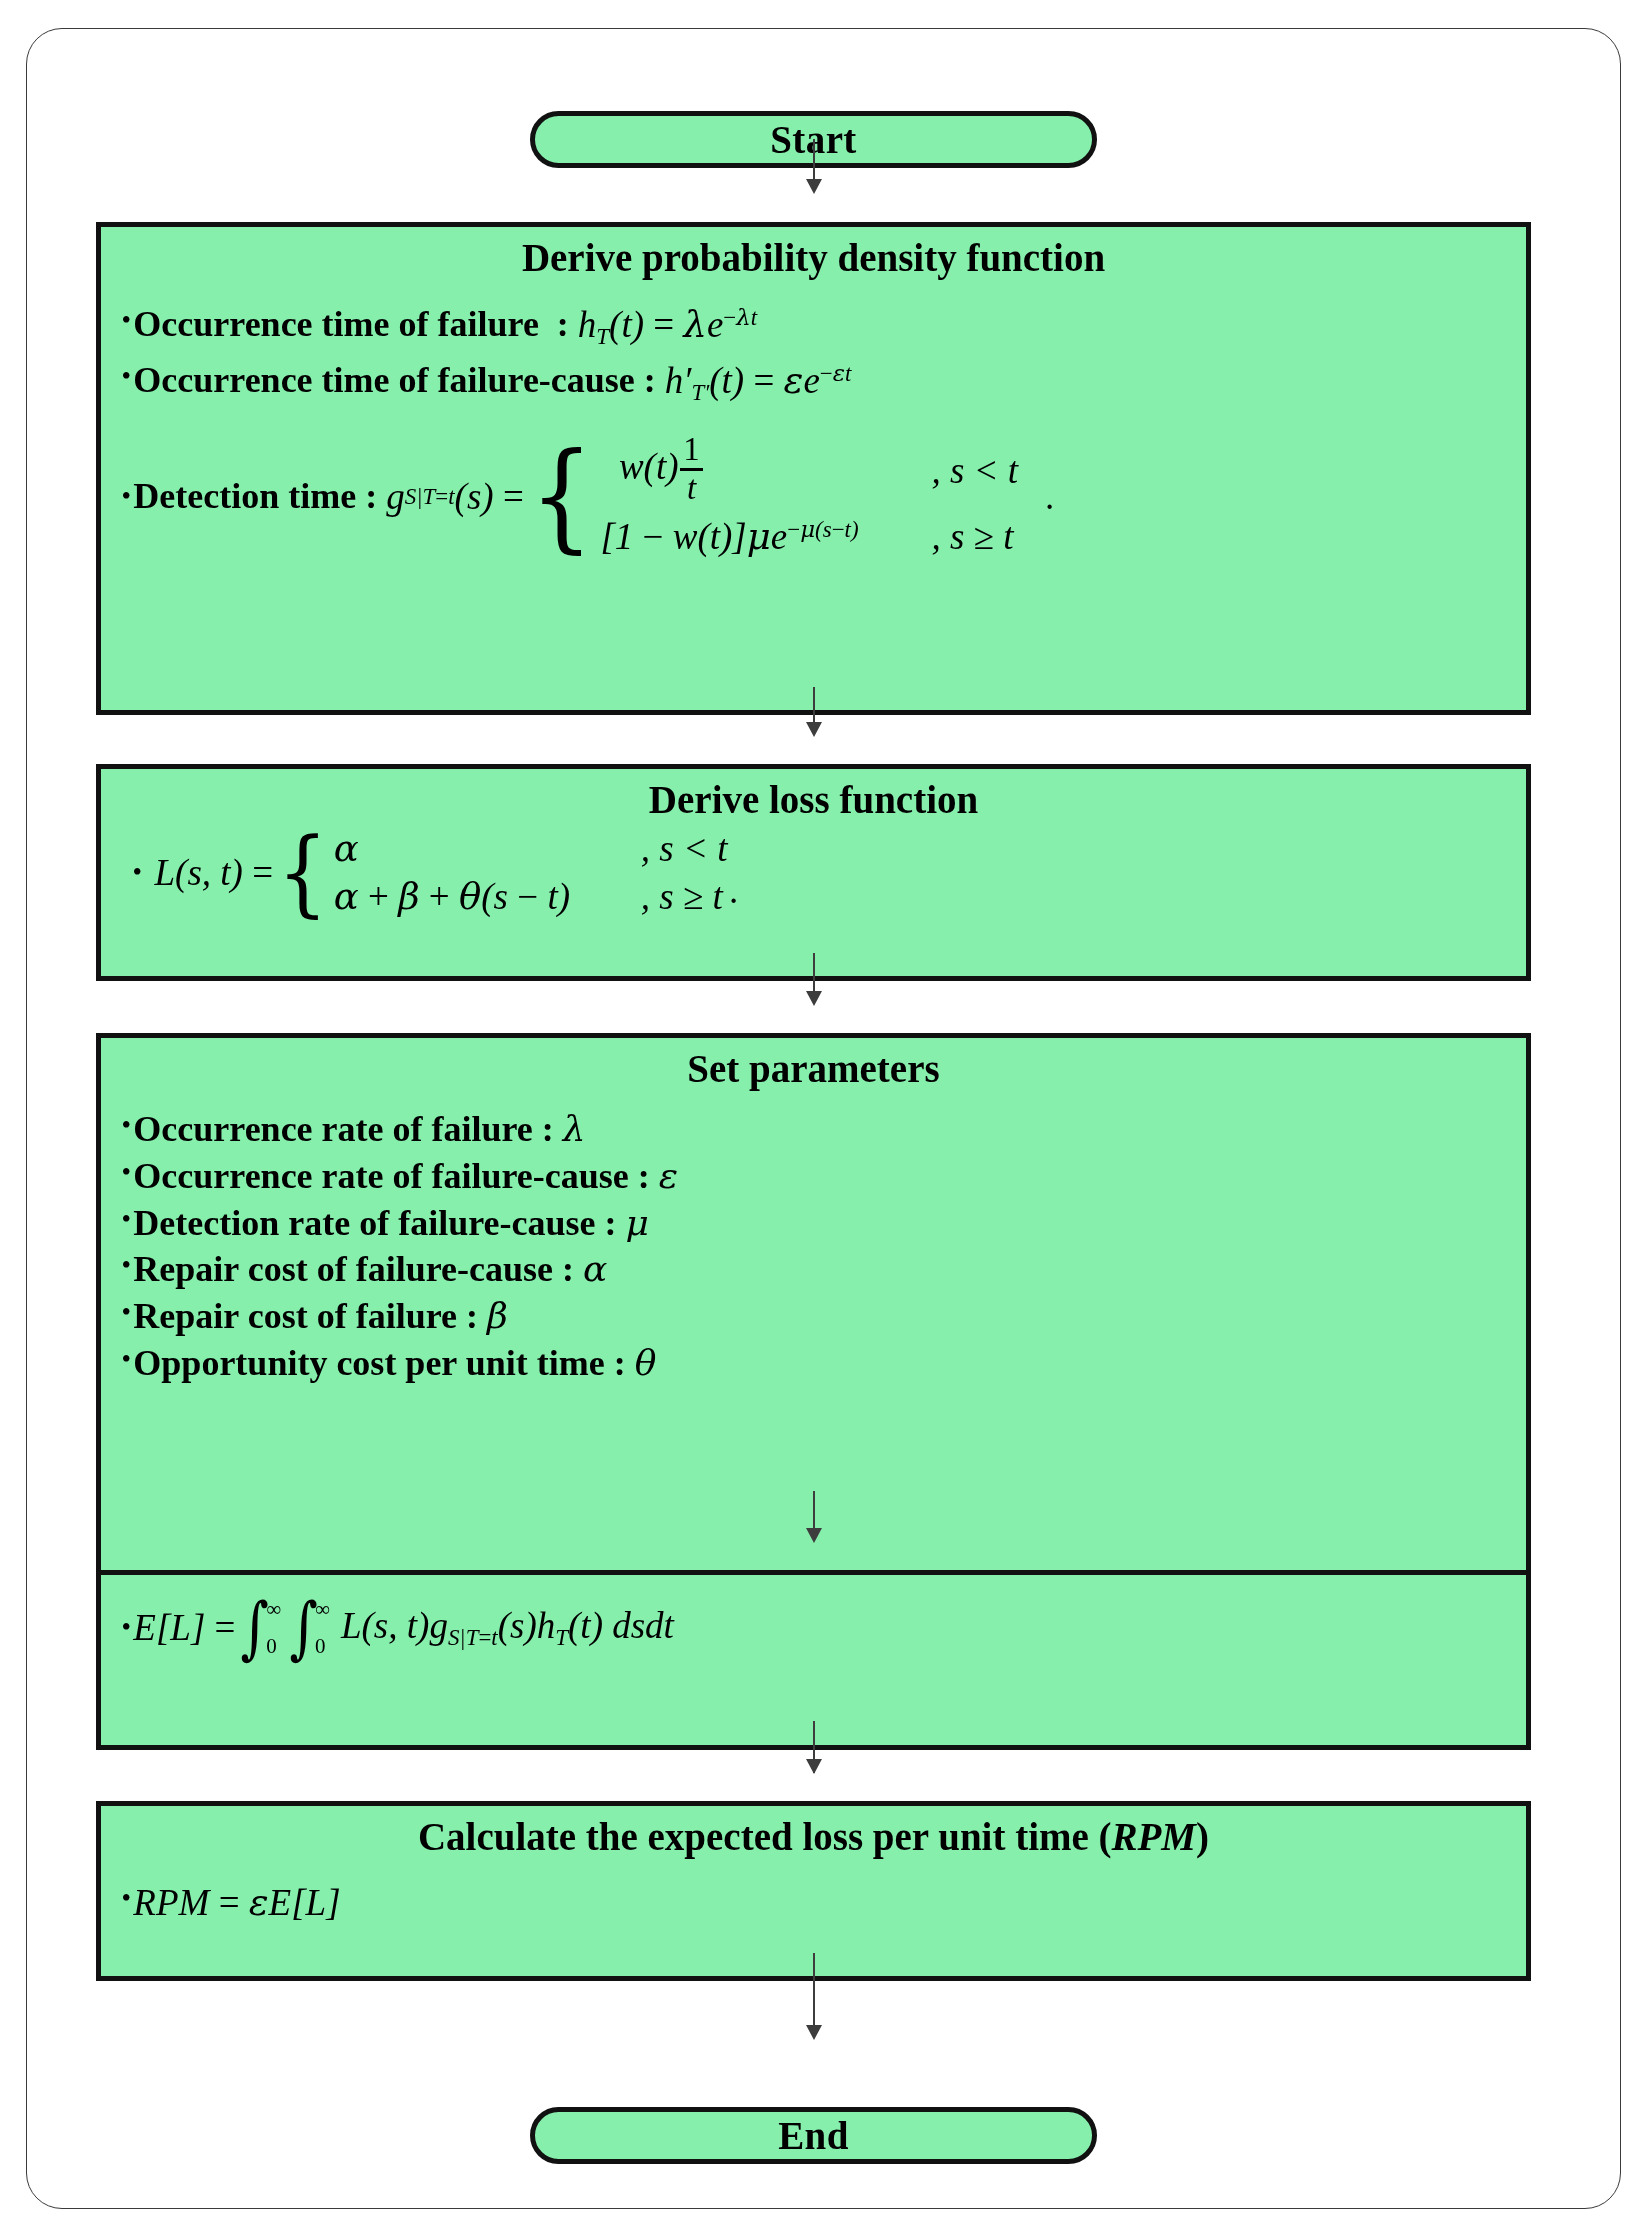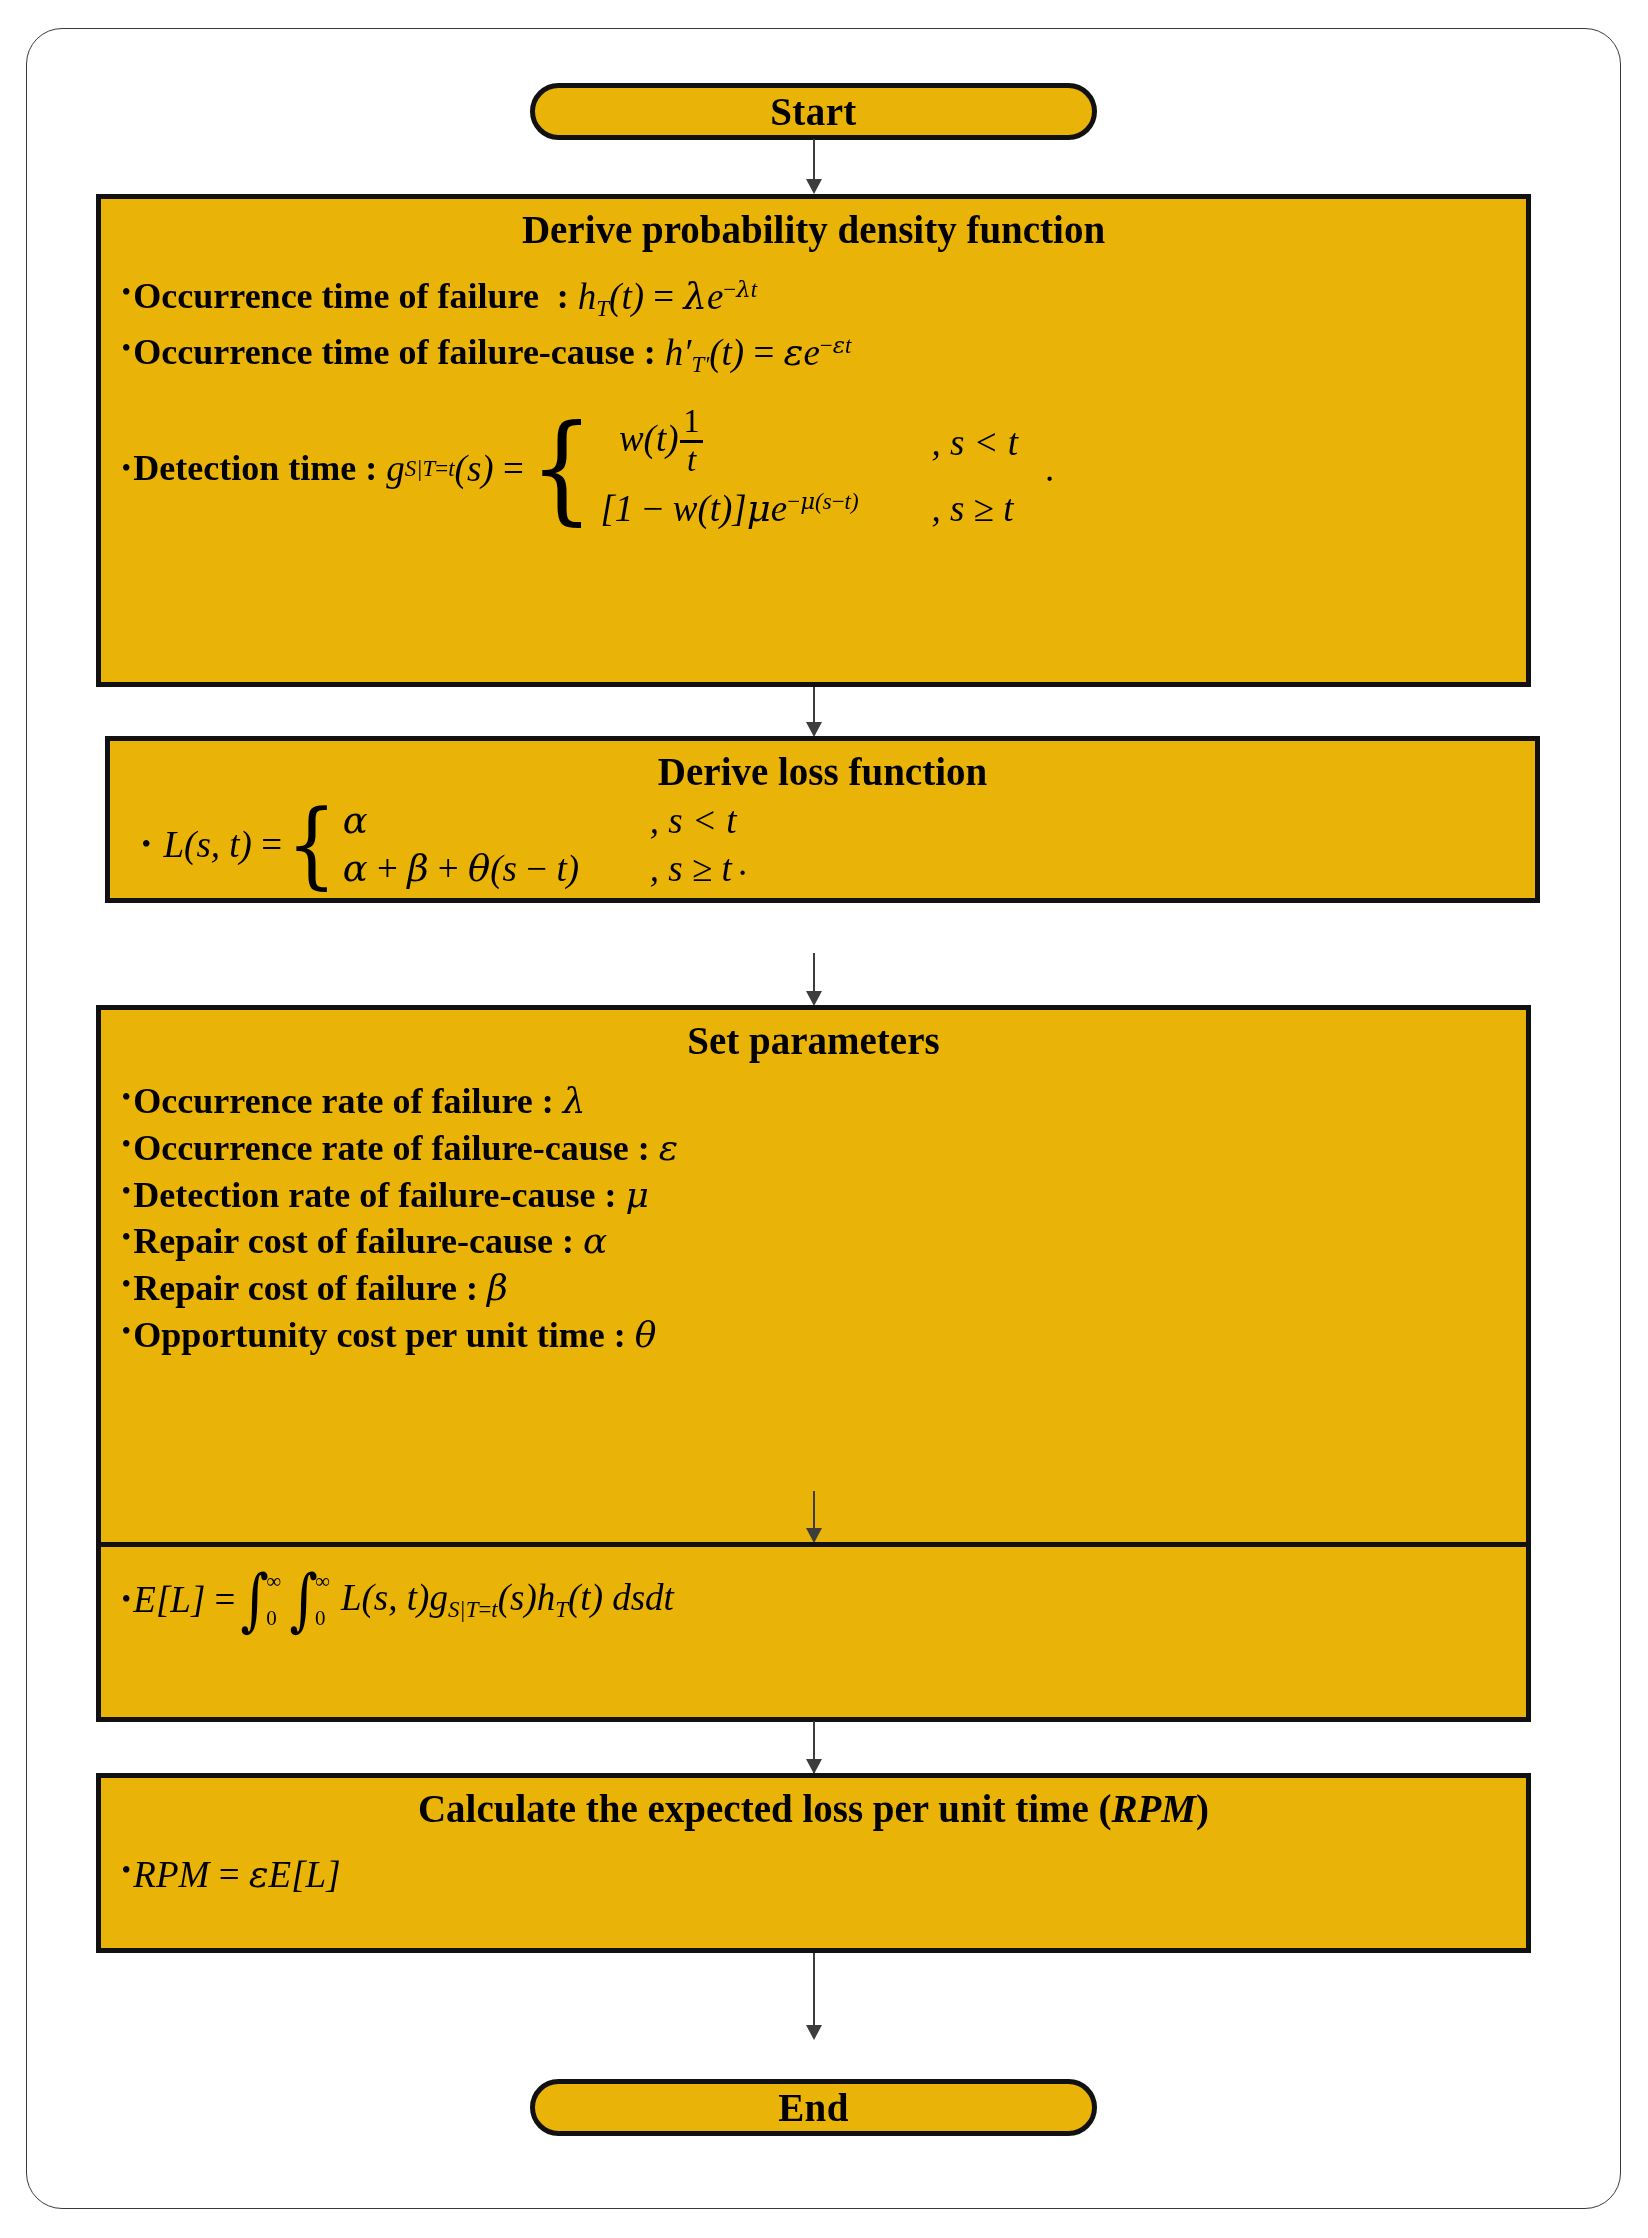--- a/index.html
+++ b/index.html
@@ -24,21 +24,22 @@
     height: 2181px;
     border: 1.6px solid #3a3a3a;
     border-radius: 36px;
     box-sizing: border-box;
   }
 
   
   .node {
     position: absolute;
     box-sizing: border-box;
-    background: #eab308;
+    background: #86efac;
+    margin-top: 28px;
   }
 
   .terminal {
     border: 5.5px solid #111111;
     border-radius: 787px;
     display: flex;
     align-items: center;
     justify-content: center;
   }
   .terminal .label {
@@ -254,21 +255,21 @@
         <span class="up" style="padding-left:27px;">.</span>
       </span>
     </div>
 
   </div>
 </div>
 
 <div class="conn" style="left:813px; top:687px; height:47px;"></div>
 <div class="arrowhead" style="left:806px; top:722px;"></div>
 
-<div class="node process" style="left:105px; top:736px; width:1435px; height:167px;">
+<div class="node process" style="left:96px; top:736px; width:1435px; height:217px;">
   <div class="title">Derive loss function</div>
 
   <div class="rows" style="margin-top:3.1px;">
     <div class="row wide-bullet" style="align-items:center;">
       <span class="bul">•</span>
       <span class="math" style="display:inline-flex;align-items:center;">
         L(s, t)&nbsp;<span class="up">=</span>
         <span class="piece">
           <span class="brace">{</span>
           <span class="cases">

